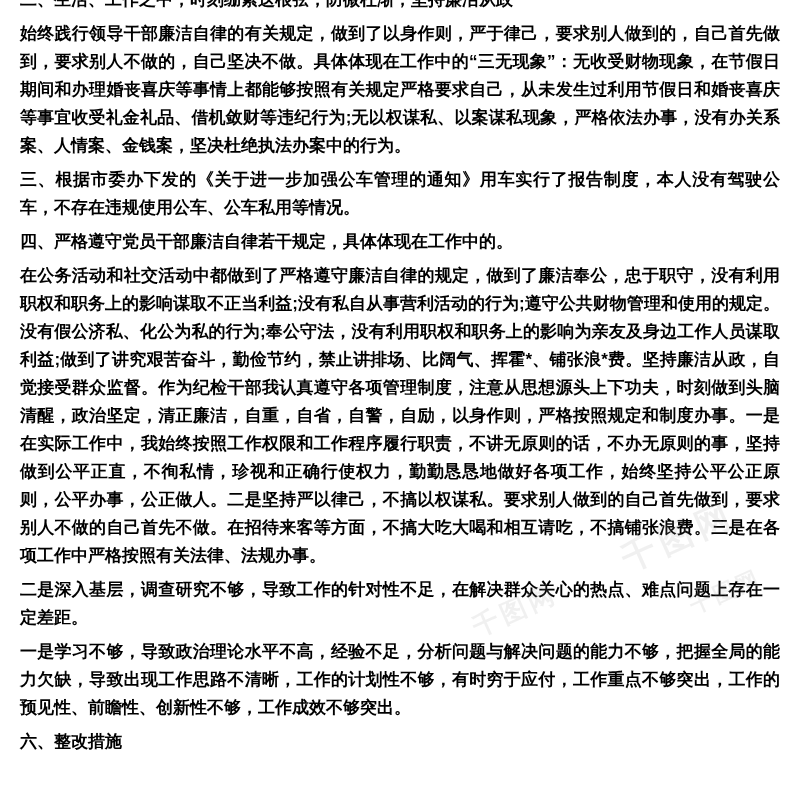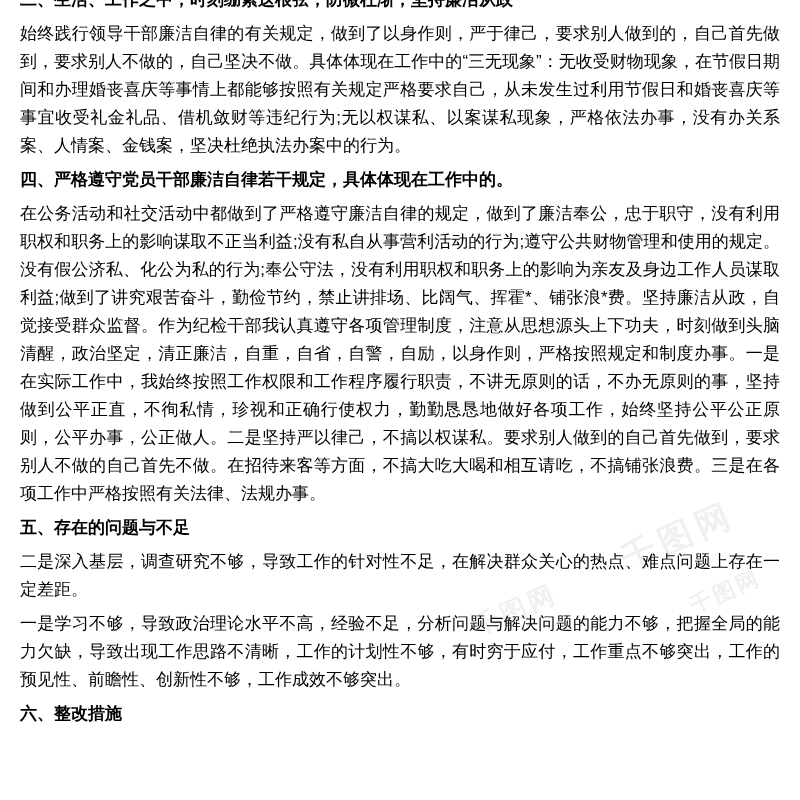--- a/index.html
+++ b/index.html
@@ -20,20 +20,21 @@
     color: #000000;
     font-family: "Liberation Sans", "DejaVu Sans", sans-serif;
     font-size: 17px;
     line-height: 28px;
     overflow: hidden;
   }
   .block {
     margin: 6px 0;
     text-align: justify;
     word-break: break-all;
+    font-weight: bold;
   }
   .heading {
     font-weight: bold;
   }
   .cut-top {
     margin-top: -14px; 
   }
   .watermark {
     position: absolute;
     color: #9a9a9a;
@@ -55,26 +56,26 @@
 <div class="page">
 
   <div class="watermark wm1">千图网</div>
   <div class="watermark wm2">千图网</div>
   <div class="watermark wm3">千图网</div>
 
   <p class="block heading cut-top">二、生活、工作之中，时刻绷紧这根弦，防微杜渐，坚持廉洁从政</p>
 
   <p class="block">始终践行领导干部廉洁自律的有关规定，做到了以身作则，严于律己，要求别人做到的，自己首先做到，要求别人不做的，自己坚决不做。具体体现在工作中的“三无现象”：无收受财物现象，在节假日期间和办理婚丧喜庆等事情上都能够按照有关规定严格要求自己，从未发生过利用节假日和婚丧喜庆等事宜收受礼金礼品、借机敛财等违纪行为;无以权谋私、以案谋私现象，严格依法办事，没有办关系案、人情案、金钱案，坚决杜绝执法办案中的行为。</p>
 
+  <p class="block heading">三、根据市委办下发的《关于进一步加强公车管理的通知》用车实行了报告制度，本人没有驾驶公车，不存在违规使用公车、公车私用等情况。</p>
 
   <p class="block heading">四、严格遵守党员干部廉洁自律若干规定，具体体现在工作中的。</p>
 
   <p class="block">在公务活动和社交活动中都做到了严格遵守廉洁自律的规定，做到了廉洁奉公，忠于职守，没有利用职权和职务上的影响谋取不正当利益;没有私自从事营利活动的行为;遵守公共财物管理和使用的规定。没有假公济私、化公为私的行为;奉公守法，没有利用职权和职务上的影响为亲友及身边工作人员谋取利益;做到了讲究艰苦奋斗，勤俭节约，禁止讲排场、比阔气、挥霍*、铺张浪*费。坚持廉洁从政，自觉接受群众监督。作为纪检干部我认真遵守各项管理制度，注意从思想源头上下功夫，时刻做到头脑清醒，政治坚定，清正廉洁，自重，自省，自警，自励，以身作则，严格按照规定和制度办事。一是在实际工作中，我始终按照工作权限和工作程序履行职责，不讲无原则的话，不办无原则的事，坚持做到公平正直，不徇私情，珍视和正确行使权力，勤勤恳恳地做好各项工作，始终坚持公平公正原则，公平办事，公正做人。二是坚持严以律己，不搞以权谋私。要求别人做到的自己首先做到，要求别人不做的自己首先不做。在招待来客等方面，不搞大吃大喝和相互请吃，不搞铺张浪费。三是在各项工作中严格按照有关法律、法规办事。</p>
 
-  <p class="block heading">五、存在的问题与不足</p>
 
   <p class="block">二是深入基层，调查研究不够，导致工作的针对性不足，在解决群众关心的热点、难点问题上存在一定差距。</p>
 
   <p class="block">一是学习不够，导致政治理论水平不高，经验不足，分析问题与解决问题的能力不够，把握全局的能力欠缺，导致出现工作思路不清晰，工作的计划性不够，有时穷于应付，工作重点不够突出，工作的预见性、前瞻性、创新性不够，工作成效不够突出。</p>
 
 
   <p class="block heading">六、整改措施</p>
 
 </div>
 

